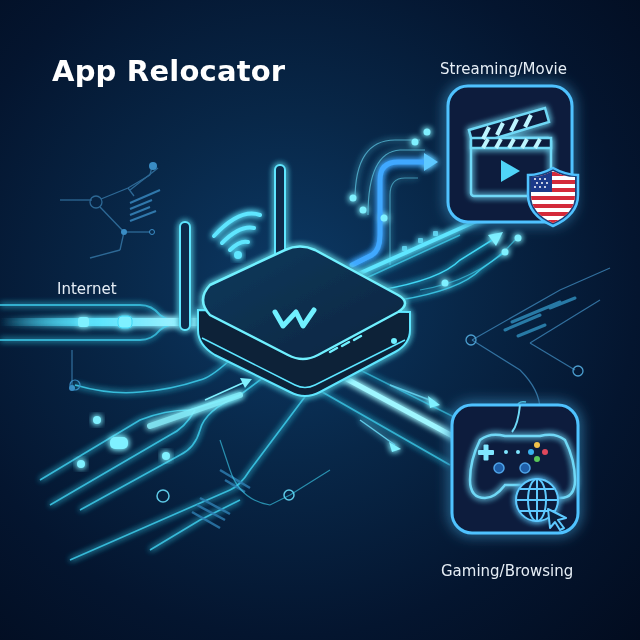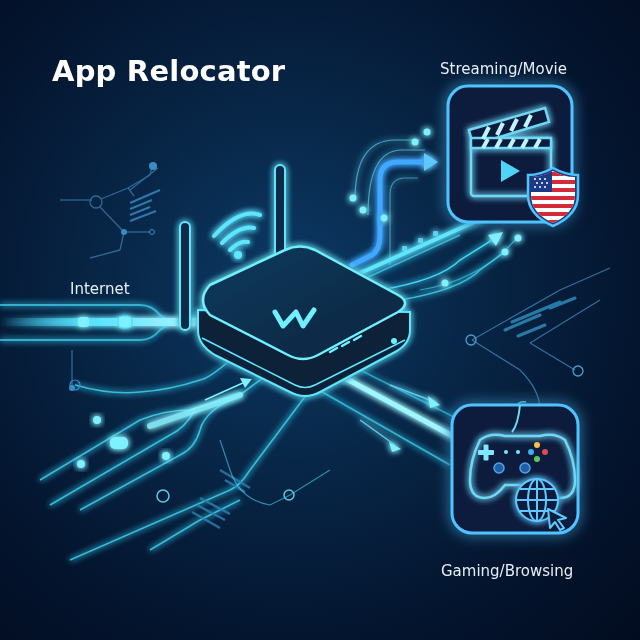--- a/index.html
+++ b/index.html
@@ -14,21 +14,21 @@
     font-family: "DejaVu Sans", sans-serif; font-weight:bold; font-size:29px; letter-spacing:0.2px;
   }
   .subtitle {
     position:absolute; left:52px; top:96px; color:#5ec9e6;
     font-family: "DejaVu Sans", sans-serif; font-size:20px;
   }
   .label {
     position:absolute; color:#e6eef6; font-size:15px;
     font-family: "DejaVu Sans", sans-serif;
   }
-  .lbl-internet { left:70px; top:280px;text-align:center; }
+  .lbl-internet { left:57px; top:280px;text-align:center; }
   .lbl-stream { left:440px; top:60px; }
   .lbl-gaming { left:441px; top:562px; font-size:15px; }
   svg { position:absolute; left:0; top:0; }
 </style>
 </head>
 <body>
 
 <div class="stage">
 
 <svg width="640" height="640" viewBox="0 0 640 640">

